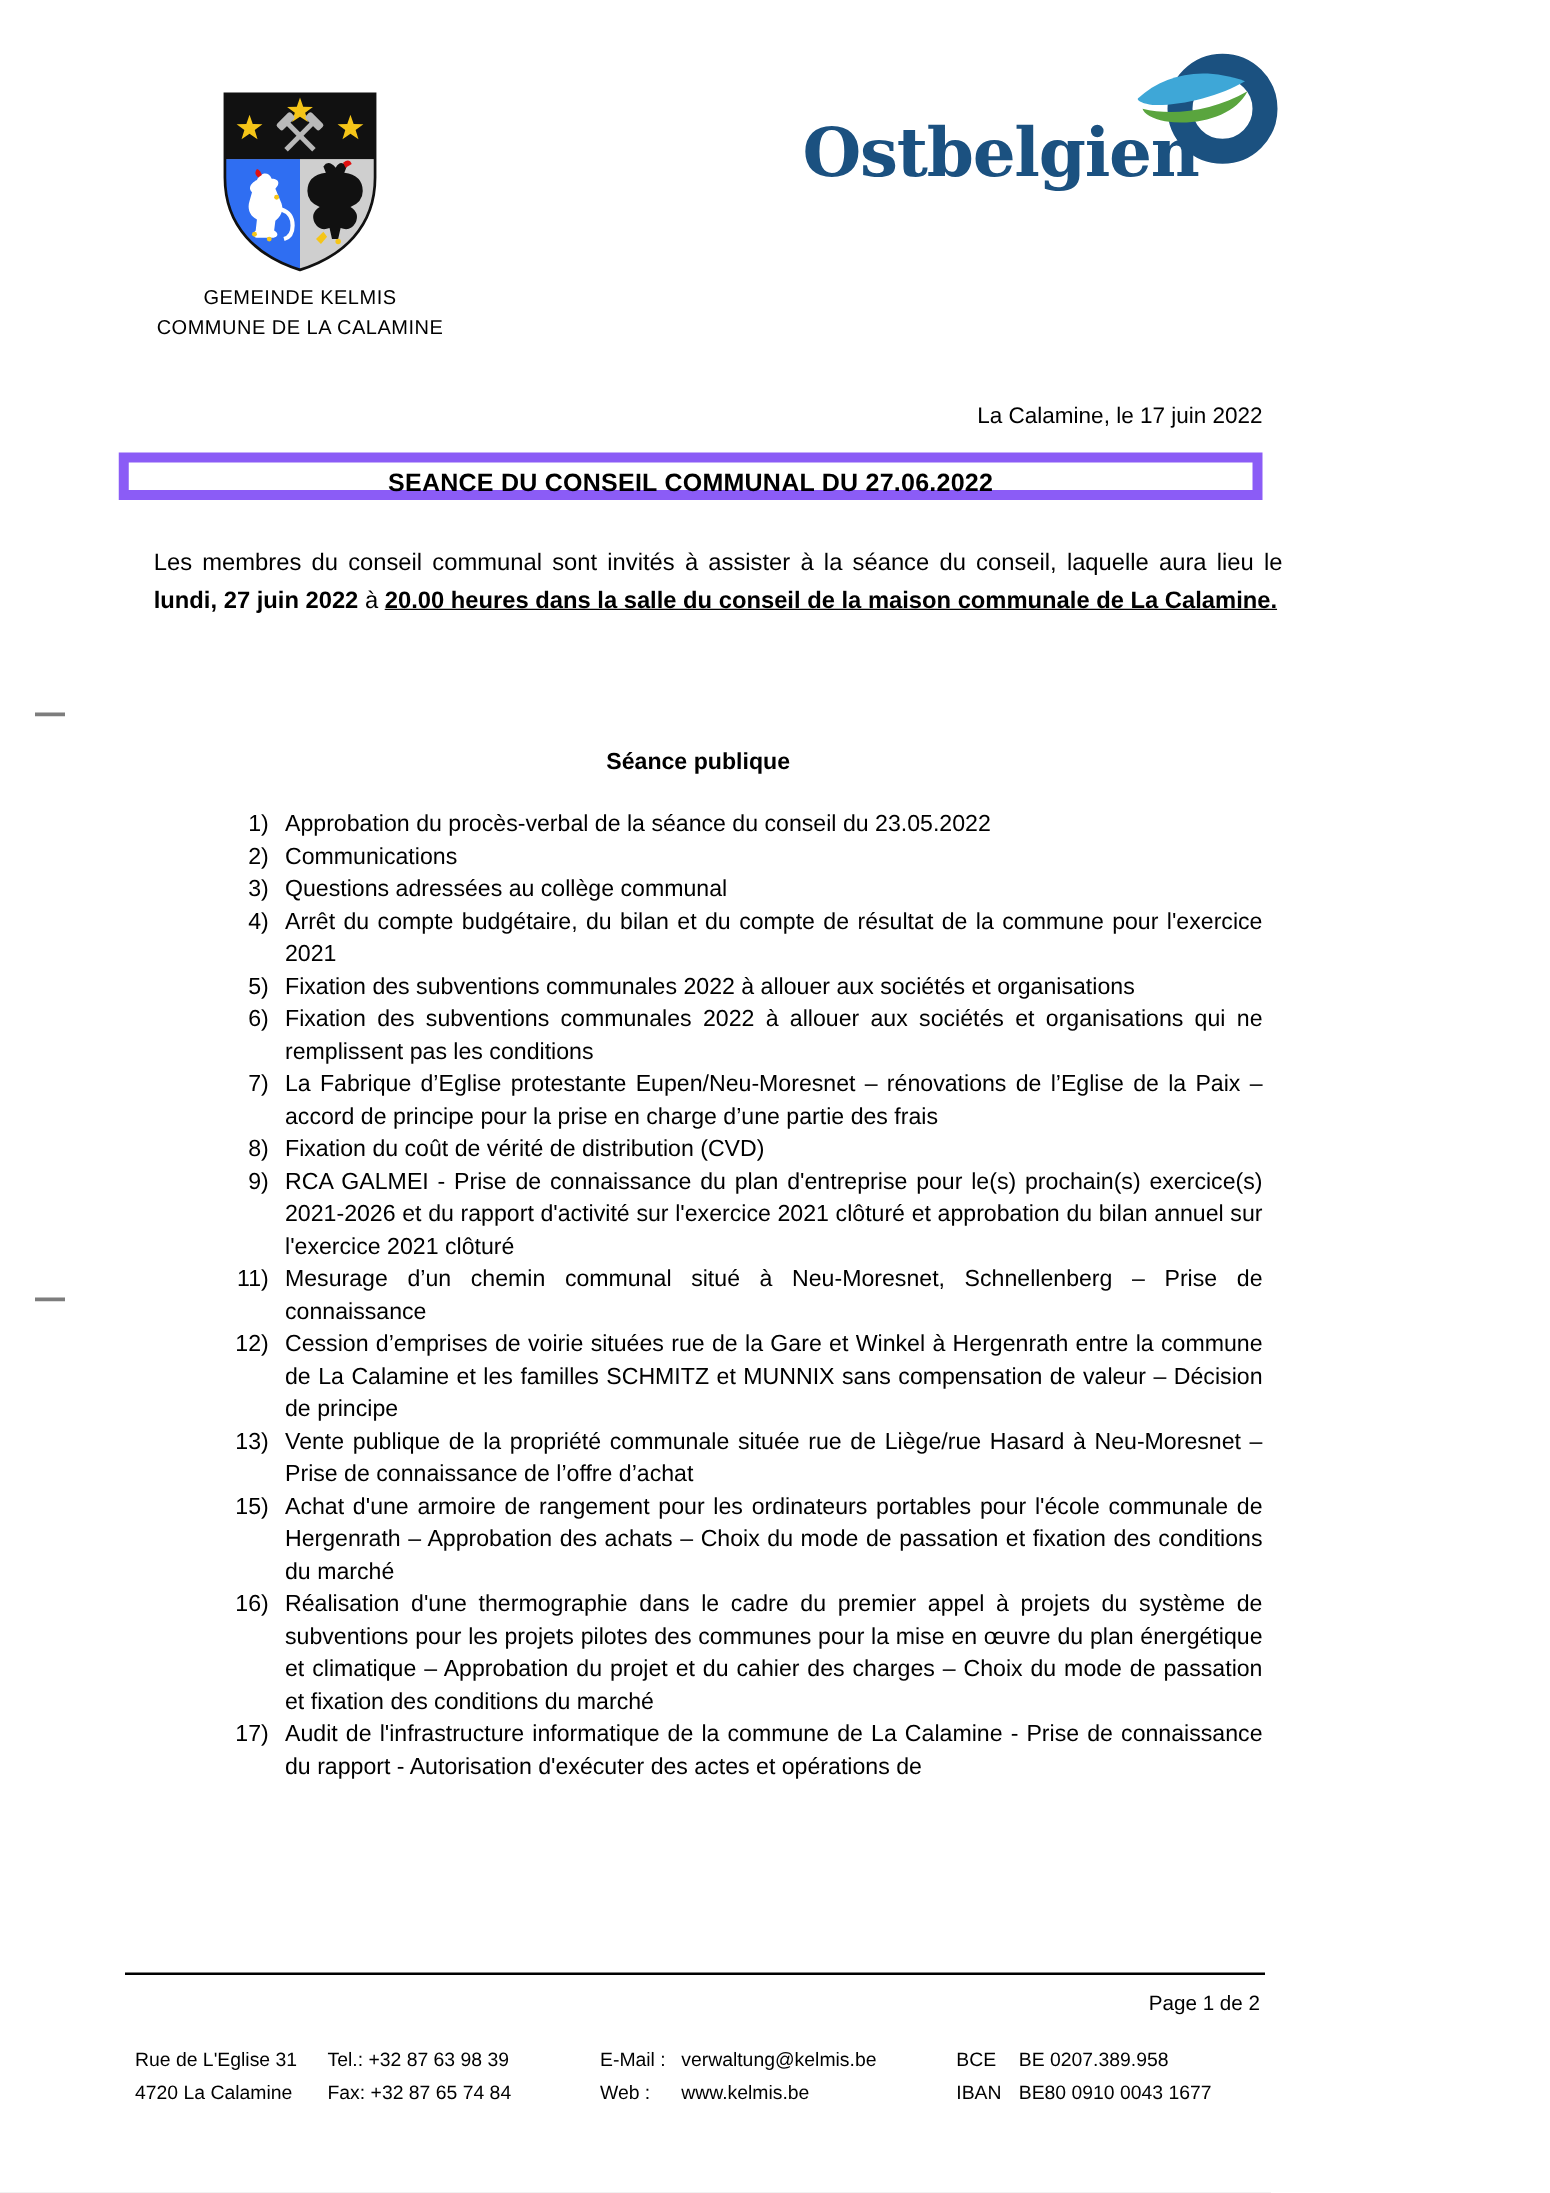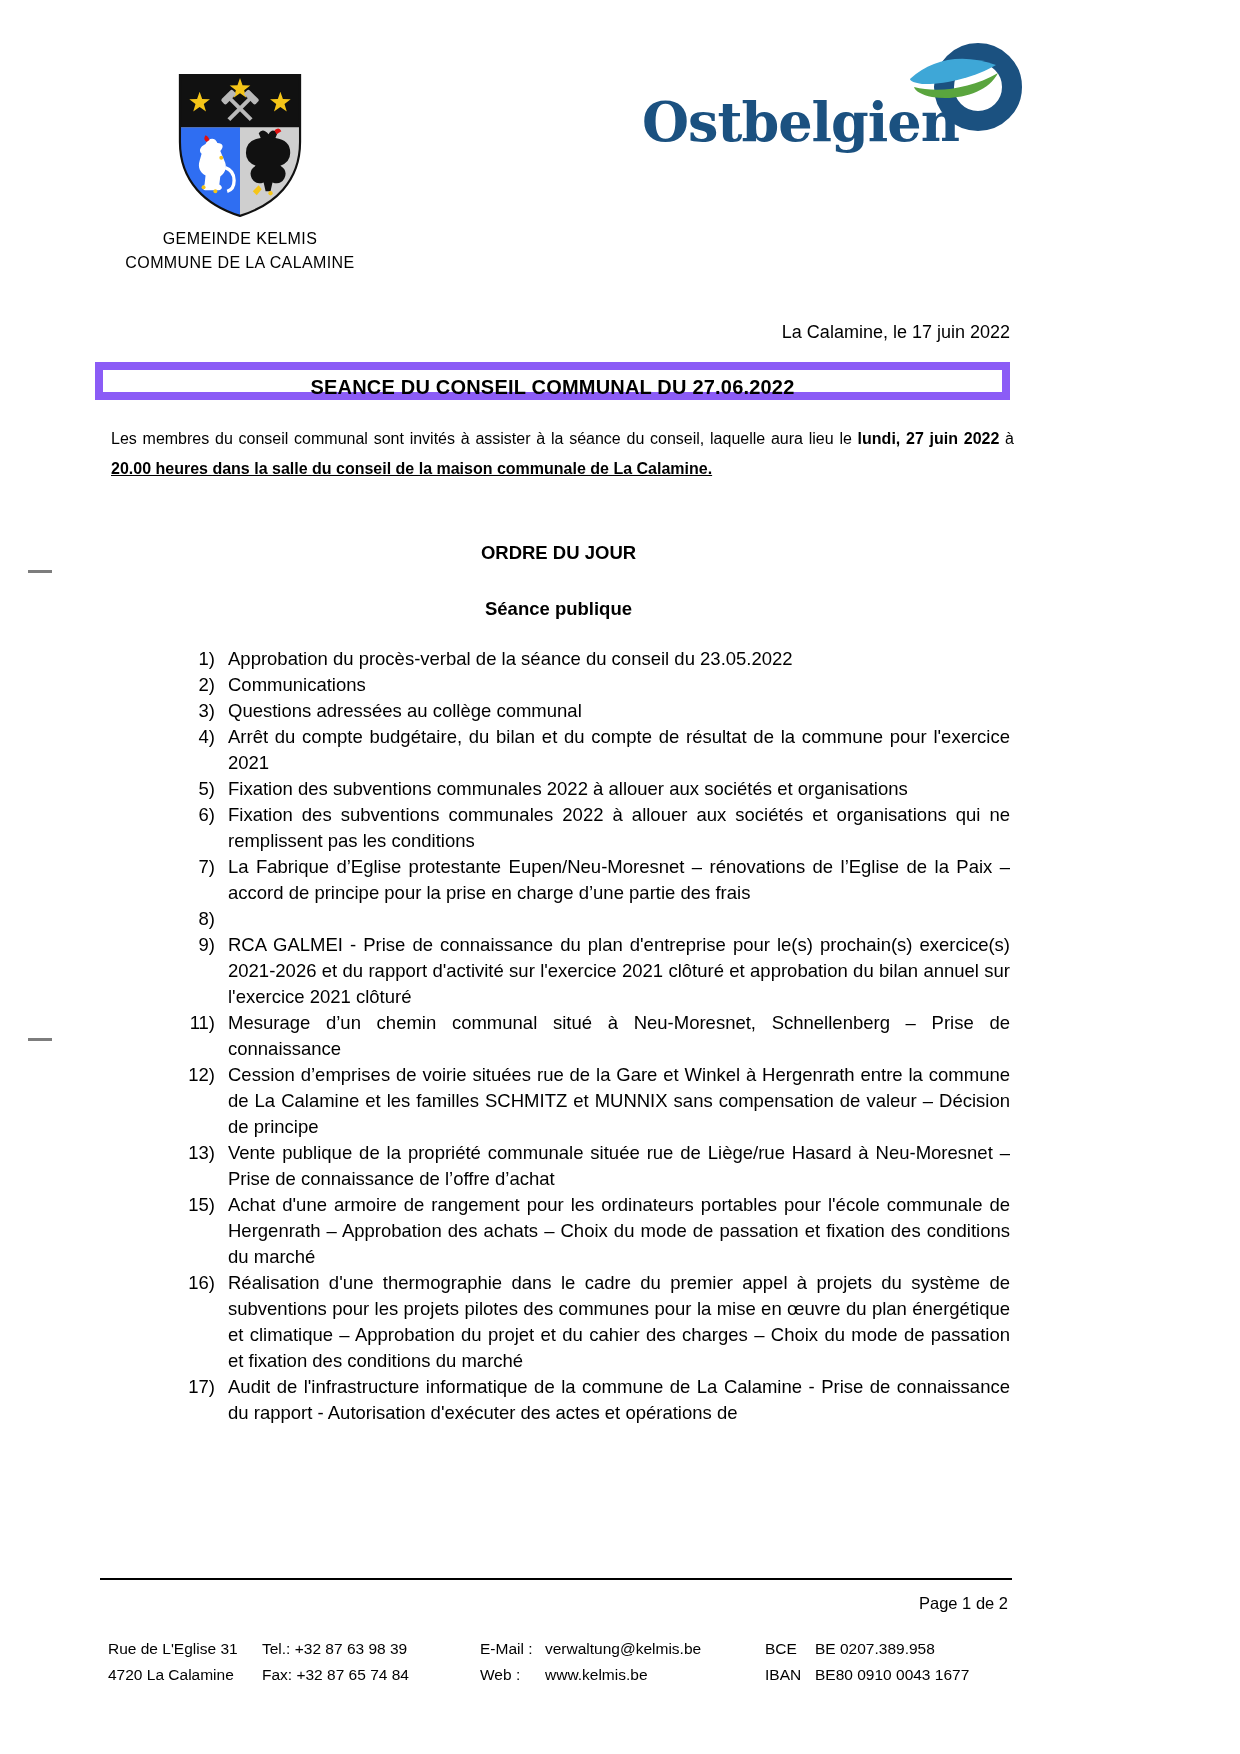--- a/index.html
+++ b/index.html
@@ -14,22 +14,22 @@
   .crest-caption:first-of-type{margin-top:8px;}
   .logo-block{position:absolute;top:30px;left:630px;width:400px;height:130px;}
   .logo-text{position:absolute;left:12px;bottom:6px;font-family:"DejaVu Serif",serif;
     font-weight:bold;font-size:54px;color:#1b5180;letter-spacing:-1px;}
   .logo-ring{position:absolute;right:0;top:5px;}
   
   .date-line{position:absolute;top:322px;right:230px;font-size:18px;}
   .title-box{position:absolute;top:362px;left:95px;width:915px;height:38px;
     border:8px solid #8b5cf6;box-sizing:border-box;text-align:center;}
   .title-box span{font-weight:bold;font-size:20px;line-height:34px;letter-spacing:.2px;}
-  .intro{position:absolute;top:420px;left:107px;width:903px;margin:4px;
-    font-size:16px;line-height:30px;text-align:justify;}
+  .intro{position:absolute;top:420px;left:107px;width:903px;margin:16px;
+    font-size:19px;line-height:30px;text-align:justify;}
   .intro .u{text-decoration:underline;}
   .h-center{position:absolute;left:107px;width:903px;text-align:center;font-weight:bold;font-size:18.5px;}
   .h-ordre{top:542px;}
   .h-seance{top:598px;}
   
   .agenda{position:absolute;top:646px;left:107px;width:903px;font-size:18.5px;line-height:26px;}
   .agenda-row{display:flex;padding-left:73px;}
   .agenda-row .num{flex:0 0 35px;text-align:right;white-space:nowrap;}
   .agenda-row .txt{flex:1;margin-left:13px;text-align:justify;}
   
@@ -112,21 +112,20 @@
   </div>
 
   <div class="date-line">La Calamine, le 17 juin 2022</div>
 
   <div class="title-box">
     <span>SEANCE DU CONSEIL COMMUNAL DU 27.06.2022</span>
   </div>
 
   <p class="intro"><span>Les membres du conseil communal sont invités à assister à la séance du conseil, laquelle aura lieu le </span><b>lundi, 27 juin 2022</b><span> à </span><b class="u">20.00 heures dans la salle du conseil de la maison communale de La Calamine.</b></p>
 
-  <div class="h-center h-ordre">ORDRE DU JOUR</div>
   <div class="h-center h-seance">Séance publique</div>
 
   <div class="agenda">
       <div class="agenda-row">
         <span class="num">1)</span>
         <div class="txt">Approbation du procès-verbal de la séance du conseil du 23.05.2022</div>
       </div>
       <div class="agenda-row">
         <span class="num">2)</span>
         <div class="txt">Communications</div>
@@ -146,20 +145,21 @@
       <div class="agenda-row">
         <span class="num">6)</span>
         <div class="txt">Fixation des subventions communales 2022 à allouer aux sociétés et organisations qui ne remplissent pas les conditions</div>
       </div>
       <div class="agenda-row">
         <span class="num">7)</span>
         <div class="txt">La Fabrique d’Eglise protestante Eupen/Neu-Moresnet – rénovations de  l’Eglise de la Paix – accord de principe pour la prise en charge d’une partie des frais</div>
       </div>
       <div class="agenda-row">
         <span class="num">8)</span>
+        <div class="txt">Fixation du coût de vérité de distribution (CVD)</div>
       </div>
       <div class="agenda-row">
         <span class="num">9)</span>
         <div class="txt">RCA GALMEI - Prise de connaissance du plan d'entreprise pour le(s) prochain(s) exercice(s) 2021-2026 et du rapport d'activité sur l'exercice 2021 clôturé et approbation du bilan annuel sur l'exercice 2021 clôturé</div>
       </div>
       <div class="agenda-row">
         <span class="num">11)</span>
         <div class="txt">Mesurage d’un chemin communal situé à Neu-Moresnet, Schnellenberg  – Prise de connaissance</div>
       </div>
       <div class="agenda-row">

